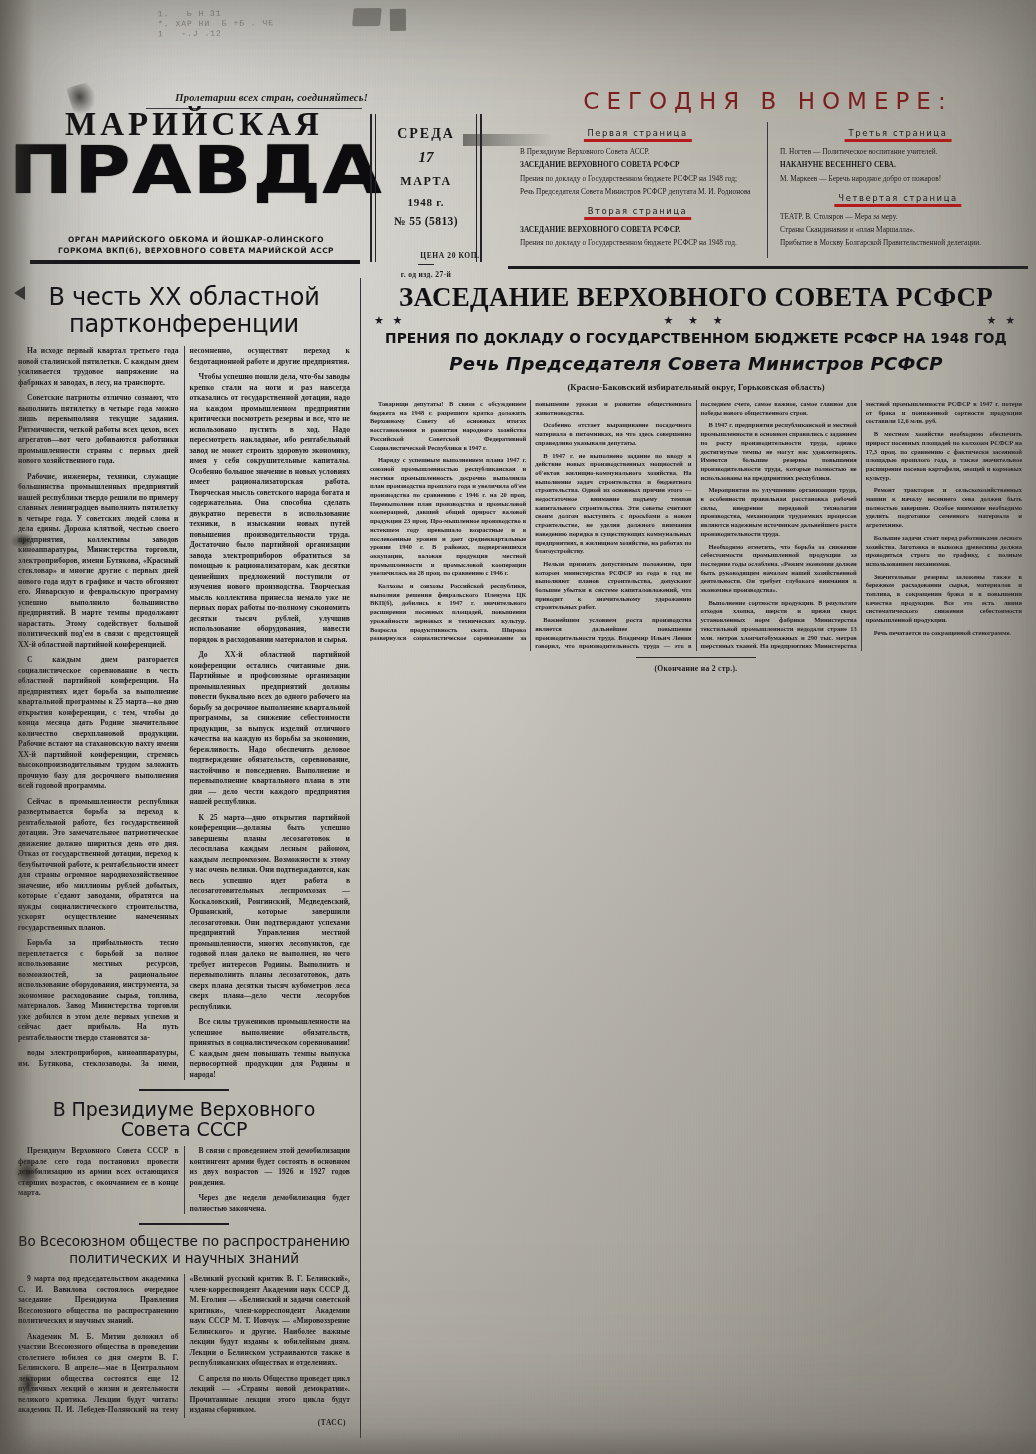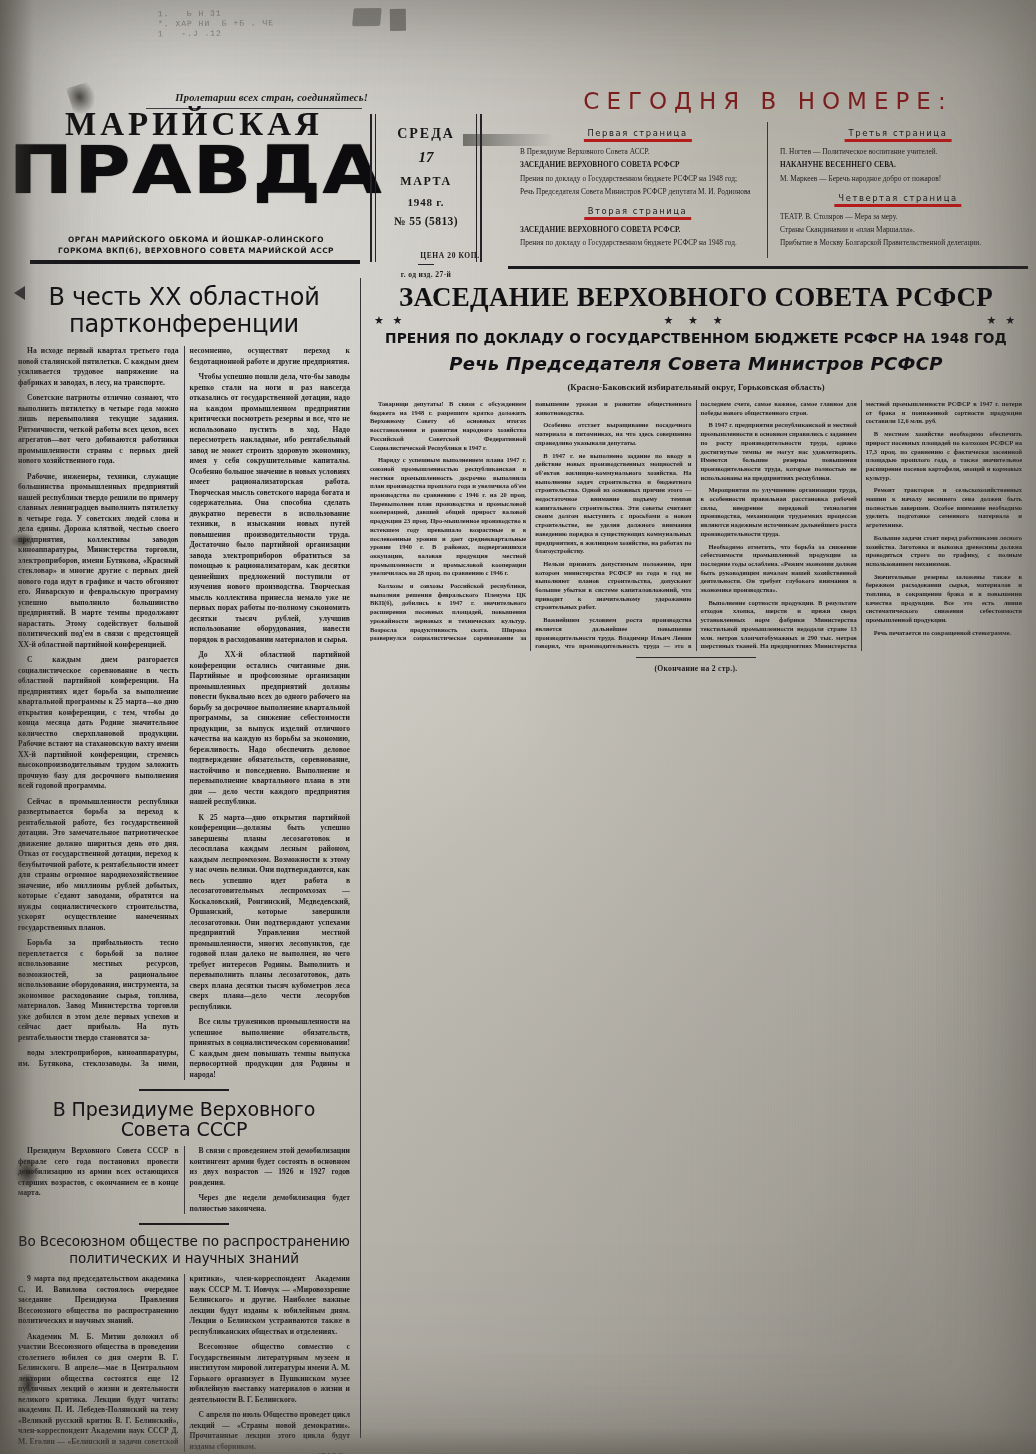--- a/index.html
+++ b/index.html
@@ -347,21 +347,20 @@
       <p class="body">Президиум Верховного Совета СССР в феврале сего года постановил провести демобилизацию из армии всех остающихся старших возрастов, с окончанием ее в конце марта.</p>
       <p class="body">В связи с проведением этой демобилизации контингент армии будет состоять в основном из двух возрастов — 1926 и 1927 годов рождения.</p>
       <p class="body">Через две недели демобилизация будет полностью закончена.</p>
     </div>
 
     <div class="sub-rule"></div>
     <div class="sub-head small">Во Всесоюзном обществе по распространению политических и научных знаний</div>
     <div class="twocol">
       <p class="body">9 марта под председательством академика С. И. Вавилова состоялось очередное заседание Президиума Правления Всесоюзного общества по распространению политических и научных знаний.</p>
       <p class="body">Академик М. Б. Митин доложил об участии Всесоюзного общества в проведении столетнего юбилея со дня смерти В. Г. Белинского. В апреле—мае в Центральном лектории общества состоятся еще 12 публичных лекций о жизни и деятельности великого критика. Лекции будут читать: академик П. И. Лебедев-Полянский на тему «Великий русский критик В. Г. Белинский», член-корреспондент Академии наук СССР Д. М. Еголин — «Белинский и задачи советской критики», член-корреспондент Академии наук СССР М. Т. Иовчук — «Мировоззрение Белинского» и другие. Наиболее важные лекции будут изданы к юбилейным дням. Лекции о Белинском устраиваются также в республиканских обществах и отделениях.</p>
-      <p class="body">Всесоюзное общество совместно с Государственным литературным музеем и институтом мировой литературы имени А. М. Горького организует в Пушкинском музее юбилейную выставку материалов о жизни и деятельности В. Г. Белинского.</p>
       <p class="body">С апреля по июль Общество проведет цикл лекций — «Страны новой демократии». Прочитанные лекции этого цикла будут изданы сборником.</p>
     </div>
     <div class="tass">(ТАСС)</div>
   </div>
 
   <div id="maincol">
     <div class="mh-title">ЗАСЕДАНИЕ ВЕРХОВНОГО СОВЕТА РСФСР</div>
 
     <div class="stars-row">
       <span class="s l">★ ★</span>

